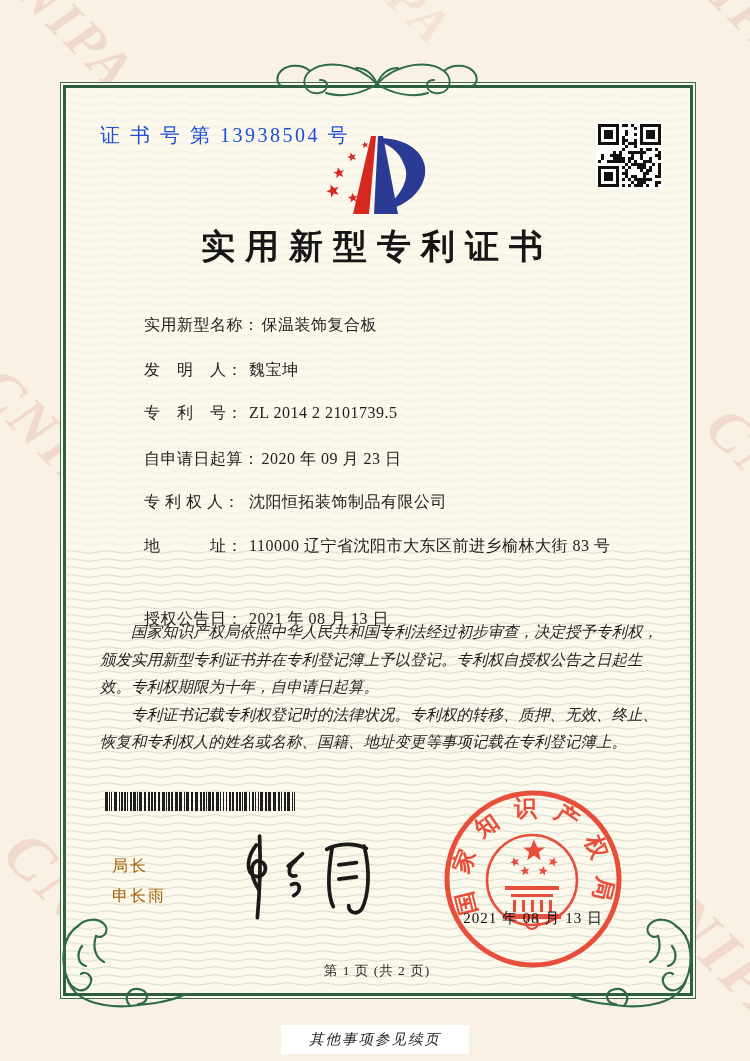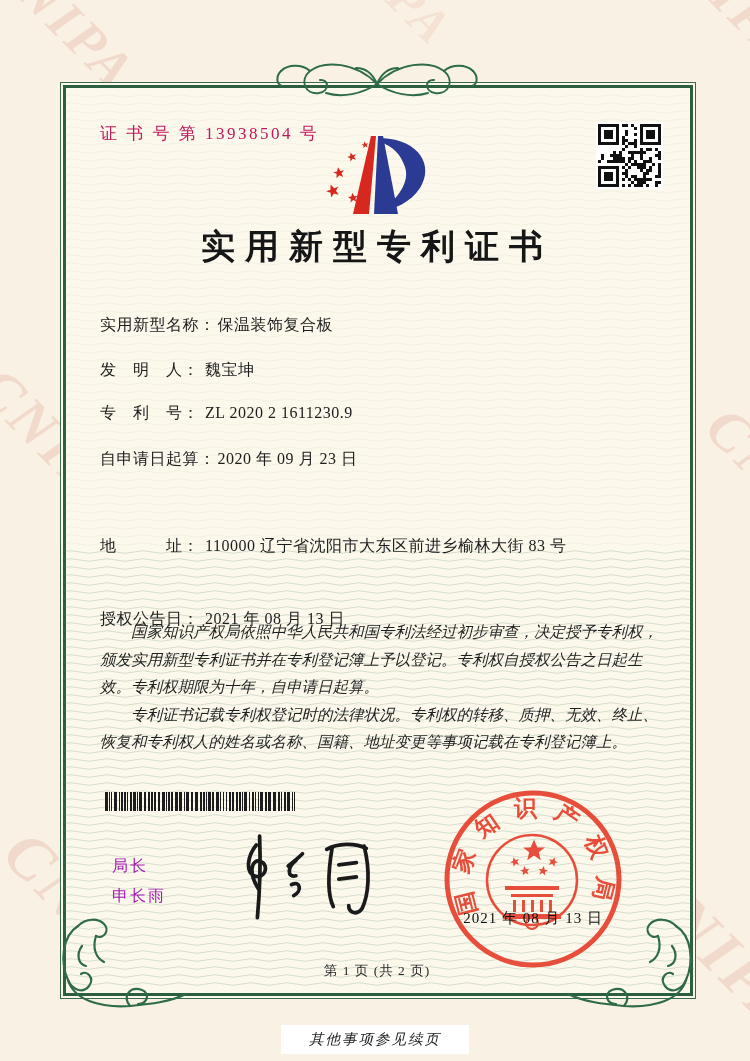--- a/index.html
+++ b/index.html
@@ -11,45 +11,45 @@
       font-weight:bold;font-style:italic;color:#ecc9ba;opacity:.55;letter-spacing:4px;
       user-select:none;white-space:nowrap;}
 
   
   #frame{position:absolute;left:60px;top:82px;width:634px;height:915px;
          background:#fcf8ec;border:1px solid #3a6b4d;}
   #frame-inner{position:absolute;inset:2px;border:3px solid #2c5e40;}
   #guilloche{position:absolute;left:60px;top:82px;width:634px;height:915px;pointer-events:none;}
 
   
-  .cert-no{position:absolute;left:100px;top:122px;font-size:17px;letter-spacing:2.5px;color:#be185d;}
+  .cert-no{position:absolute;left:100px;top:122px;font-size:20px;letter-spacing:2.5px;color:#1d4ed8;}
   .qr-box{position:absolute;left:596px;top:122px;width:67px;height:67px;background:#fff;
           display:flex;align-items:center;justify-content:center;}
   .logo{position:absolute;left:308px;top:132px;}
   .title{position:absolute;left:60px;top:224px;width:634px;text-align:center;
          font-size:34px;font-weight:600;letter-spacing:10px;color:#161616;}
 
   
   .frow{position:absolute;left:100px;font-size:16px;color:#1d1d1d;letter-spacing:.5px;white-space:nowrap;}
-  .flabel{display:inline-block;min-width:103px;}
+  .flabel{display:inline-block;min-width:103px;margin-left:44px;}
   .fvalue{margin-left:2px;text-align:center;}
   .grant2{position:absolute;left:262px;top:0;}
 
   
   .paras{position:absolute;left:100px;top:618px;width:558px;font-size:15.5px;line-height:1.78;
          color:#1f1f1f;font-style:italic;}
   .paras p{margin:0;text-indent:2em;}
 
   
   .barcode{position:absolute;left:105px;top:792px;width:196px;height:19px;}
   .barcode b{position:absolute;top:0;bottom:0;background:#1c1c1c;display:block;}
 
   
   .signer{position:absolute;left:112px;font-family:Liberation Mono, monospace;
-          font-size:16px;color:#a21caf;letter-spacing:2px;}
+          font-size:16px;color:#a16207;letter-spacing:2px;}
   .signature{position:absolute;left:218px;top:834px;}
 
   
   .seal{position:absolute;left:443px;top:789px;}
   .seal-date{position:absolute;left:457px;top:909px;width:152px;text-align:center;
              font-size:15px;letter-spacing:1px;color:#101010;}
 
   
   .page-info{position:absolute;left:60px;top:962px;width:634px;text-align:center;
              font-size:13.5px;letter-spacing:1px;color:#2b2b2b;}
@@ -378,24 +378,27 @@
 
   <div class="title">实用新型专利证书</div>
 
   <div class="frow" style="top:315px">
     <span class="flabel">实用新型名称：</span><span class="fvalue">保温装饰复合板</span>
   </div>
   <div class="frow" style="top:360px">
     <span class="flabel">发　明　人：</span><span class="fvalue">魏宝坤</span>
   </div>
   <div class="frow" style="top:403px">
-    <span class="flabel">专　利　号：</span><span class="fvalue">ZL 2020 2 1611230.9</span>
+    <span class="flabel">专　利　号：</span><span class="fvalue">ZL 2014 2 2101739.5</span>
   </div>
   <div class="frow" style="top:449px">
     <span class="flabel">自申请日起算：</span><span class="fvalue">2020 年 09 月 23 日</span>
+  </div>
+  <div class="frow" style="top:492px">
+    <span class="flabel">专 利 权 人：</span><span class="fvalue">沈阳恒拓装饰制品有限公司</span>
   </div>
   <div class="frow" style="top:536px">
     <span class="flabel">地　　　址：</span><span class="fvalue">110000  辽宁省沈阳市大东区前进乡榆林大街 83 号</span>
   </div>
   <div class="frow" style="top:609px">
     <span class="flabel">授权公告日：</span><span class="fvalue">2021 年 08 月 13 日</span>
   </div>
 
   <div class="paras">
     <p>国家知识产权局依照中华人民共和国专利法经过初步审查，决定授予专利权，颁发实用新型专利证书并在专利登记簿上予以登记。专利权自授权公告之日起生效。专利权期限为十年，自申请日起算。</p>

